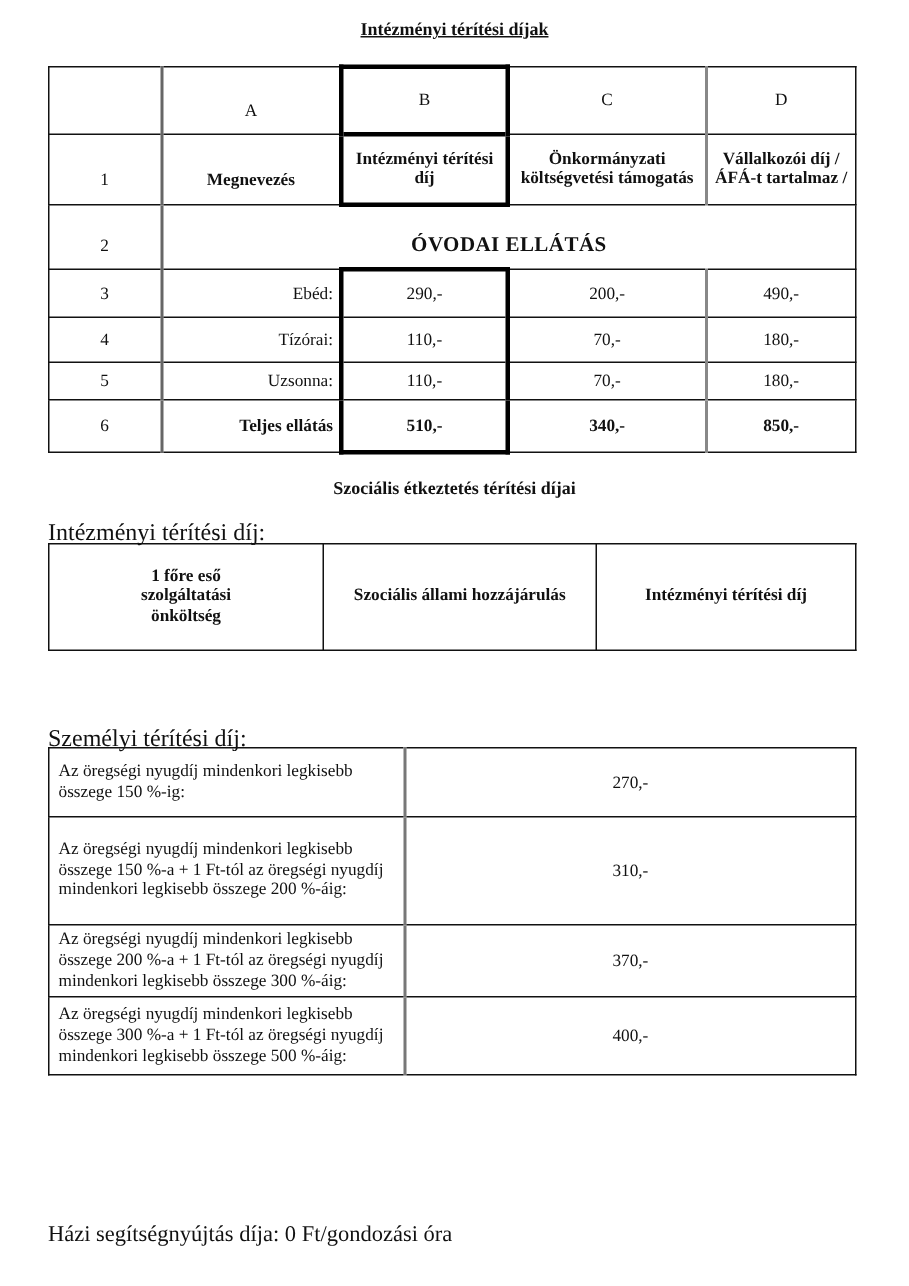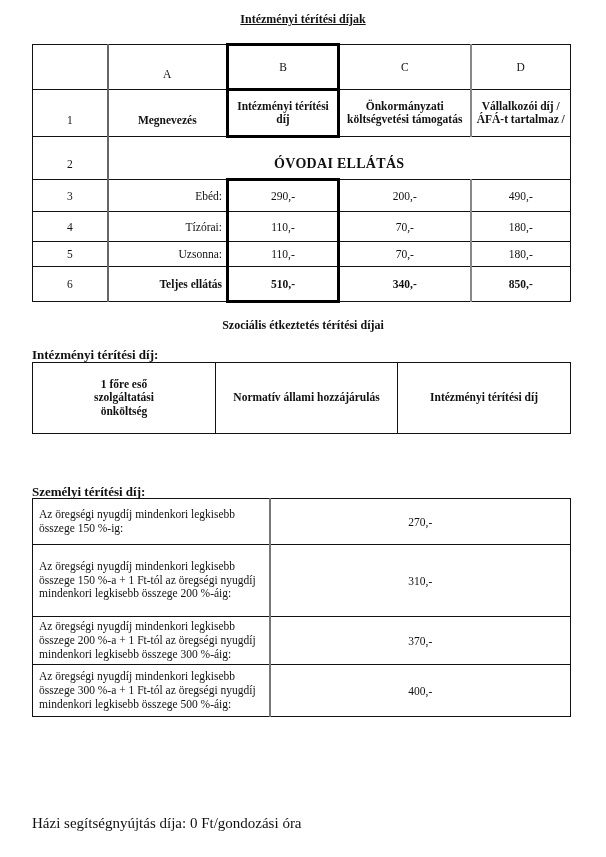--- a/index.html
+++ b/index.html
@@ -25,21 +25,21 @@
   #t1 td.section { font-size: 14px; font-weight: bold; letter-spacing: 0.3px; }
   #t1 td.bB { border-left: 3px solid #000; border-right: 3px solid #000; }
   #t1 td.bTop { border-top: 3px solid #000; }
   #t1 td.bBot { border-bottom: 3px solid #000; }
   #t1 td.cR { border-right: 2px solid #888; }
 
   .subtitle {
     left: 0; width: 606px; top: 318px; text-align: center;
     font-size: 12px; font-weight: bold;
   }
-  .label { left: 32px; font-size: 13px; font-weight: bold; }
+  .label { left: 32px; font-size: 16px; font-weight: normal; }
 
   
   #t2 { left: 32px; top: 362px; width: 538px; }
   #t2 td { border: 1px solid #111; text-align: center; }
   #t2 td.h { font-weight: bold; height: 70px; line-height: 1.15; }
   #t2 td.v { height: 30px; }
 
   
   #t3 { left: 32px; top: 498px; width: 538px; }
   #t3 td { border: 1px solid #111; }
@@ -119,21 +119,21 @@
 
 <table id="t2">
   <colgroup>
     <col style="width:183px">
       <col style="width:182px">
       <col style="width:173px">
   </colgroup>
   <tbody>
       <tr>
     <td class="h" style="padding:0 37px">1 főre eső szolgáltatási önköltség</td>
-    <td class="h">Normatív állami hozzájárulás</td>
+    <td class="h">Szociális állami hozzájárulás</td>
     <td class="h">Intézményi térítési díj</td>
   </tr>
 </tbody>
   </table>
 
 <div class="abs label" style="top:484px">Személyi térítési díj:</div>
 
 <table id="t3">
   <colgroup>
     <col style="width:237px">

